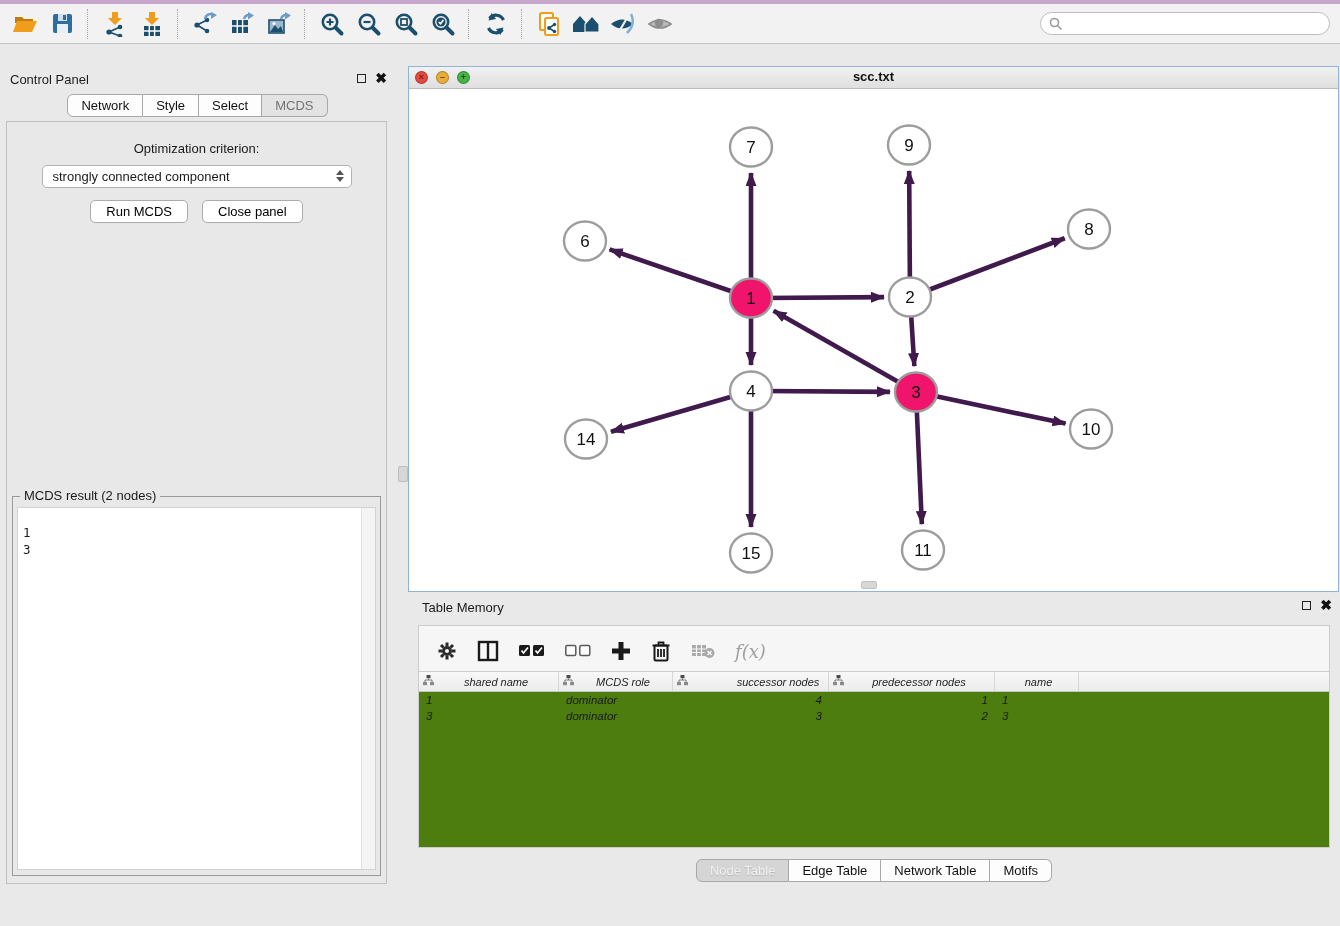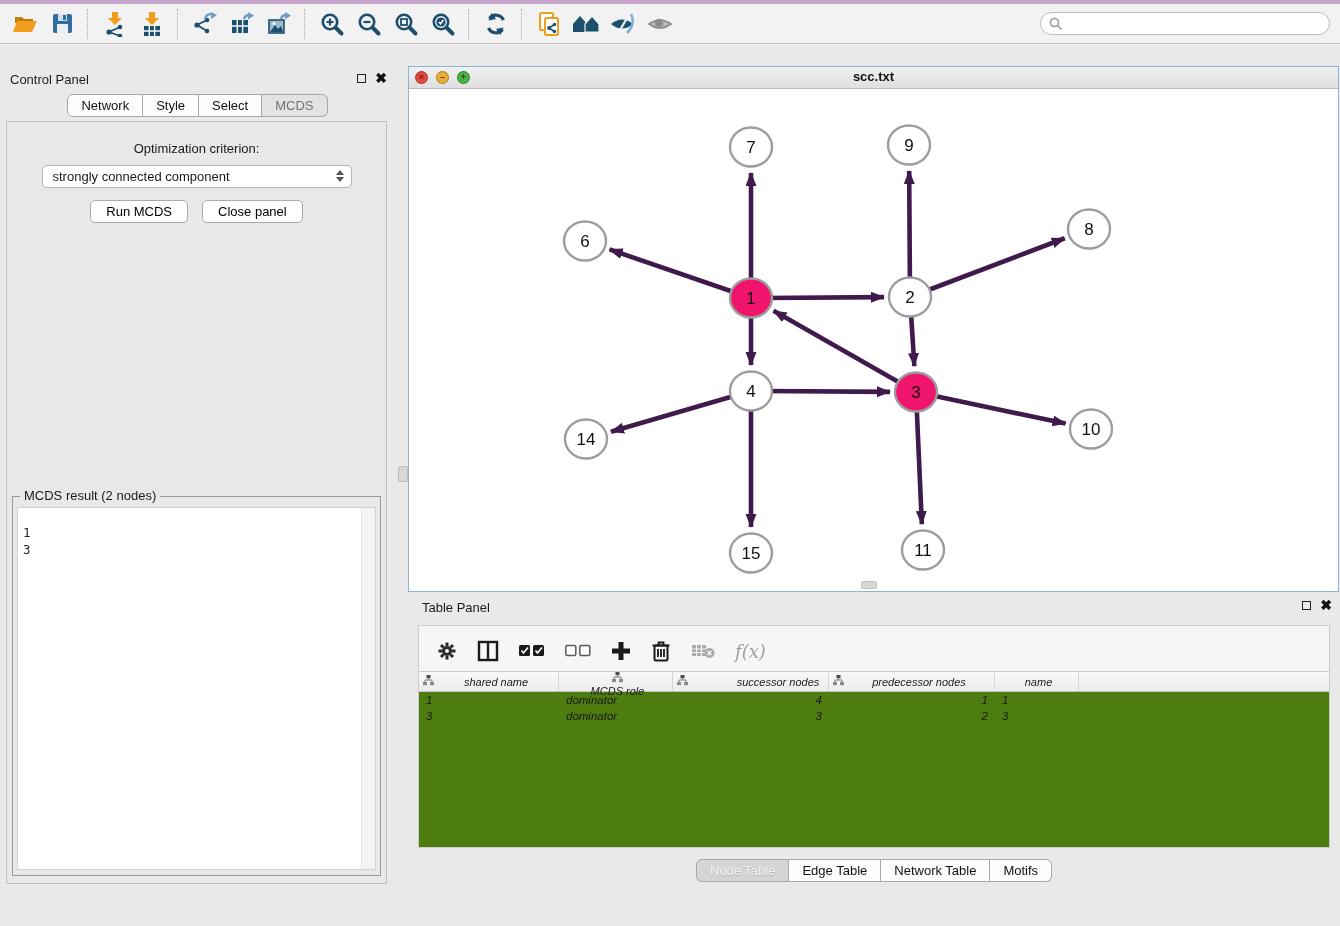--- a/index.html
+++ b/index.html
@@ -339,21 +339,21 @@
             <ellipse cx="514" cy="461" rx="21" ry="19.5" fill="#ffffff" stroke="#9d9d9d" stroke-width="2.4"></ellipse>
             <text x="514" y="467" text-anchor="middle" font-size="17" fill="#111111" font-family="&quot;Liberation Sans&quot;, sans-serif">11</text>
           </g>
         </g>
     </svg>
     <div class="hhandle"></div>
   </div>
 
   <div class="tpanel">
     <div class="tp-header">
-      <span class="tp-title">Table Panel</span>
+      <span class="tp-title">Table Memory</span>
       <span class="panel-icons">
         <span class="float-ic"></span>
         <span class="close-ic">✖</span>
       </span>
     </div>
     <div class="tp-toolbar">
       <span class="ttbtn">
         <svg width="20" height="20" viewBox="0 0 20 20">
           <circle cx="10" cy="10" r="5" fill="#2a2a2a"></circle>
           <circle cx="10" cy="10" r="2" fill="#f6f6f6"></circle>
@@ -406,21 +406,21 @@
       <div class="thead" id="table-head">
           <div class="th" style="width: 140px;">
             <span class="thicon"><svg width="11" height="11" viewBox="0 0 11 11">
                 <rect x="3.5" y="0" width="4" height="3.2" fill="#4c4c4c"></rect>
                 <rect x="0" y="7" width="4" height="3.2" fill="#8a8a8a"></rect>
                 <rect x="7" y="7" width="4" height="3.2" fill="#8a8a8a"></rect>
                 <path d="M5.5 3.2 V5 M2 7 V5 H9 V7" stroke="#7a7a7a" fill="none"></path>
               </svg></span>
             <span class="thlabel">shared name</span>
           </div>
-          <div class="th" style="width: 114px; flex-direction: column;">
+          <div class="th" style="width: 114px;">
             <span class="thicon"><svg width="11" height="11" viewBox="0 0 11 11">
                 <rect x="3.5" y="0" width="4" height="3.2" fill="#4c4c4c"></rect>
                 <rect x="0" y="7" width="4" height="3.2" fill="#8a8a8a"></rect>
                 <rect x="7" y="7" width="4" height="3.2" fill="#8a8a8a"></rect>
                 <path d="M5.5 3.2 V5 M2 7 V5 H9 V7" stroke="#7a7a7a" fill="none"></path>
               </svg></span>
             <span class="thlabel">MCDS role</span>
           </div>
           <div class="th" style="width: 156px; gap: 40px;">
             <span class="thicon"><svg width="11" height="11" viewBox="0 0 11 11">

